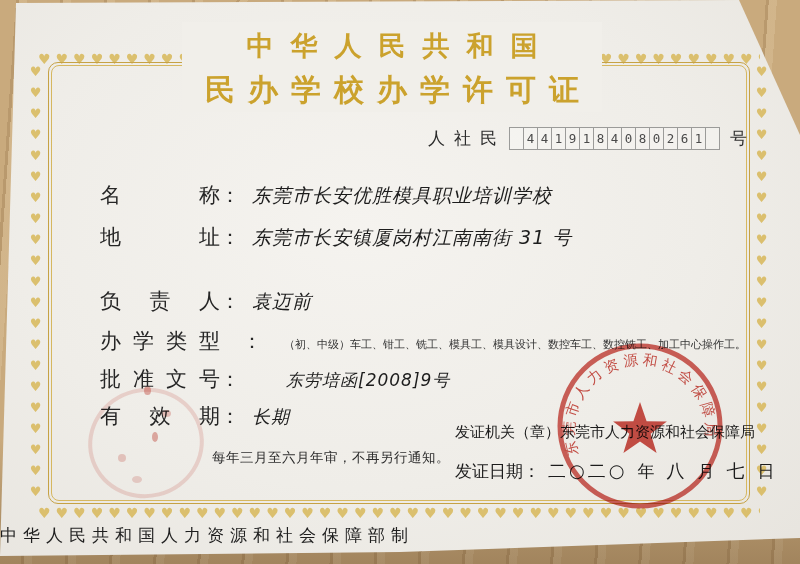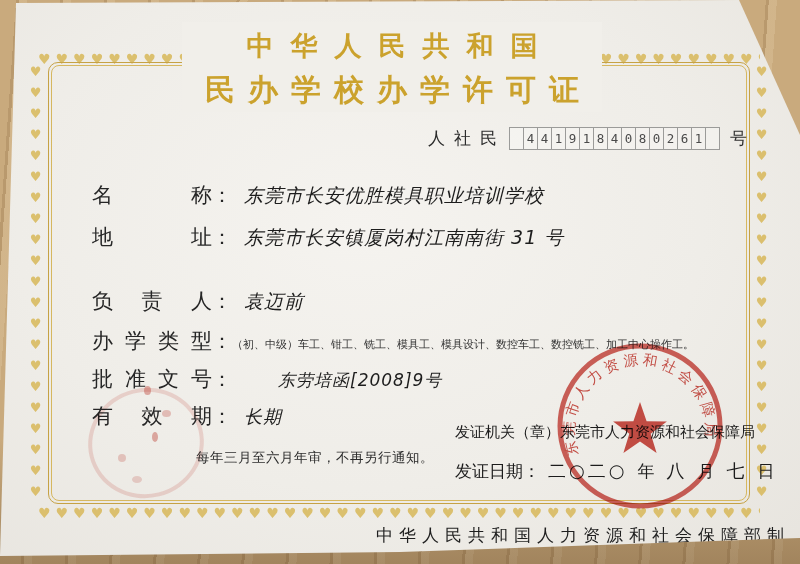--- a/index.html
+++ b/index.html
@@ -42,39 +42,39 @@
   .license{position:absolute;left:428px;top:127px;display:flex;align-items:center;color:#2c2c2c;}
   .lic-prefix{font-size:17px;letter-spacing:9px;margin-right:4px;font-family:"DejaVu Serif",serif;}
   .lic-suffix{font-size:17px;margin-left:10px;font-family:"DejaVu Serif",serif;}
   .lic-cells{display:flex;}
   .lic-cell{
     width:13px;height:21px;border:1px solid #9b9b99;margin-left:-1px;
     font-size:12.5px;line-height:21px;text-align:center;color:#4a4a4a;
     font-family:"DejaVu Sans Mono",monospace;background:rgba(255,255,255,.25);
   }
   
-  .row{position:absolute;left:92px;display:flex;align-items:baseline;white-space:nowrap;}
+  .row{position:absolute;left:100px;display:flex;align-items:baseline;white-space:nowrap;}
   .flabel{
     display:inline-block;width:120px;font-size:21px;color:#262626;
     text-align:justify;text-align-last:justify;font-family:"DejaVu Serif",serif;
   }
   .fcolon{font-size:20px;color:#262626;font-family:"DejaVu Serif",serif;}
   .fvalue{font-size:19px;color:#1d1d1d;margin-left:12px;letter-spacing:1px;font-style:italic;}
   .fvalue-small{font-size:11px;color:#333;letter-spacing:0;}
   .fvalue-doc{font-size:17px;margin-left:46px;}
   
-  .note{position:absolute;left:196px;top:449px;font-size:13.5px;color:#2c2c2c;letter-spacing:.5px;}
+  .note{position:absolute;left:212px;top:449px;font-size:13.5px;color:#2c2c2c;letter-spacing:.5px;}
   .issuer{position:absolute;left:455px;top:423px;font-size:15px;color:#1c1c1c;white-space:nowrap;}
   .dateline{position:absolute;left:455px;top:459px;display:flex;align-items:baseline;color:#1c1c1c;white-space:nowrap;}
   .date-label{font-size:17px;font-family:"DejaVu Serif",serif;}
   .date-year{font-size:18px;letter-spacing:3px;margin-left:8px;}
   .date-unit{font-size:17px;font-family:"DejaVu Serif",serif;}
   .gap10{margin-left:10px;} .gap12{margin-left:12px;}
   .footer{
-    position:absolute;left:0;right:10px;top:524px;text-align:right;
+    position:absolute;left:0;right:10px;top:524px;text-align:left;
     font-size:17px;letter-spacing:6px;color:#1f1f1f;font-family:"DejaVu Serif",serif;
   }
   
   .seal{position:absolute;left:552px;top:338px;width:176px;height:176px;mix-blend-mode:multiply;opacity:.85;}
   .faint-stamp{position:absolute;left:88px;top:388px;width:116px;height:110px;mix-blend-mode:multiply;}
   .faint-ring{position:absolute;inset:0;border-radius:50%;border:4px solid rgba(198,52,40,.16);transform:rotate(-14deg);}
   .speck{position:absolute;border-radius:50%;background:rgba(198,52,40,.38);}
   .s1{left:56px;top:-2px;width:7px;height:9px;}
   .s2{left:74px;top:22px;width:9px;height:7px;opacity:.7;}
   .s3{left:64px;top:44px;width:6px;height:10px;}
@@ -130,21 +130,21 @@
     <div class="row" style="top:223px;">
       <span class="flabel">地址</span>
       <span class="fcolon">：</span>
       <span class="fvalue">东莞市长安镇厦岗村江南南街 31 号</span>
     </div>
     <div class="row" style="top:287px;">
       <span class="flabel">负责人</span>
       <span class="fcolon">：</span>
       <span class="fvalue">袁迈前</span>
     </div>
-    <div class="row" style="top:327px;">
+    <div class="row" style="top:327px;gap:22px;">
       <span class="flabel">办学类型</span>
       <span class="fcolon">：</span>
       <span class="fvalue-small">（初、中级）车工、钳工、铣工、模具工、模具设计、数控车工、数控铣工、加工中心操作工。</span>
     </div>
     <div class="row" style="top:365px;">
       <span class="flabel">批准文号</span>
       <span class="fcolon">：</span>
       <span class="fvalue fvalue-doc">东劳培函[2008]9号</span>
     </div>
     <div class="row" style="top:402px;">

